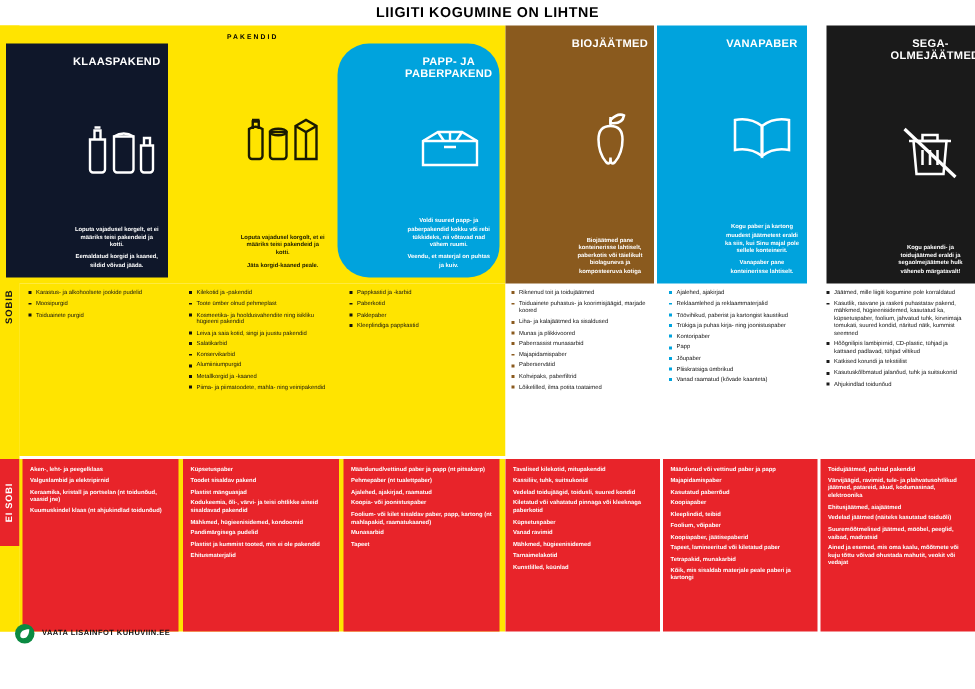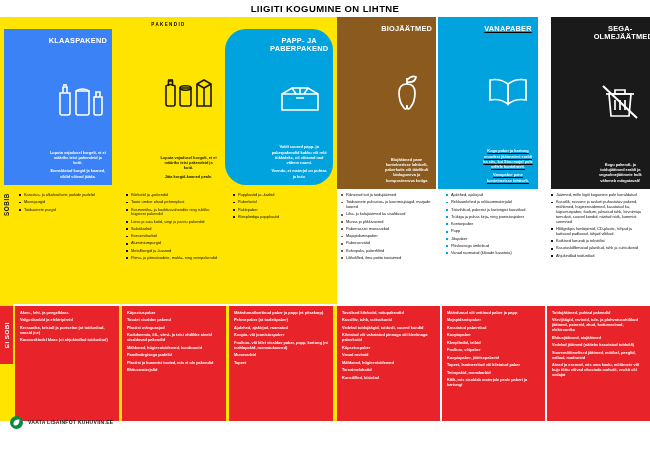--- a/index.html
+++ b/index.html
@@ -36,25 +36,25 @@
   }
   .pack-label{
     height:9px;display:flex;align-items:center;justify-content:center;
     font-size:4.5px;font-weight:bold;letter-spacing:1.4px;color:#000;
   }
   .pack-cols{flex:1;display:flex;gap:3px;}
   .other-cols{flex:1;display:flex;gap:2px;}
 
   .col{flex:1;display:flex;flex-direction:column;box-sizing:border-box;
        position:relative;overflow:hidden;padding-left:40px;}
-  .c-glass{background:#3b82f6;}
+  .c-glass{background:#0f172a;}
   .c-plastic{background:#FFE400;}
   .c-paperpack{background:#00A3DD;border-radius:21px;}
   .c-bio{background:#8A5A1E;}
-  .c-paper{background:#00A3DD;text-decoration:underline;}
+  .c-paper{background:#00A3DD;}
   .c-mixed{background:#1A1A1A;margin-left:11px;}
 
   .col-head{
     padding:8px 3px 2px 3px;text-align:center;
     font-size:7.4px;font-weight:bold;line-height:1.12;letter-spacing:.2px;
   }
   .h-light{color:#ffffff;}
   .h-black{color:#0d2b00;}
 
   .col-icon{

